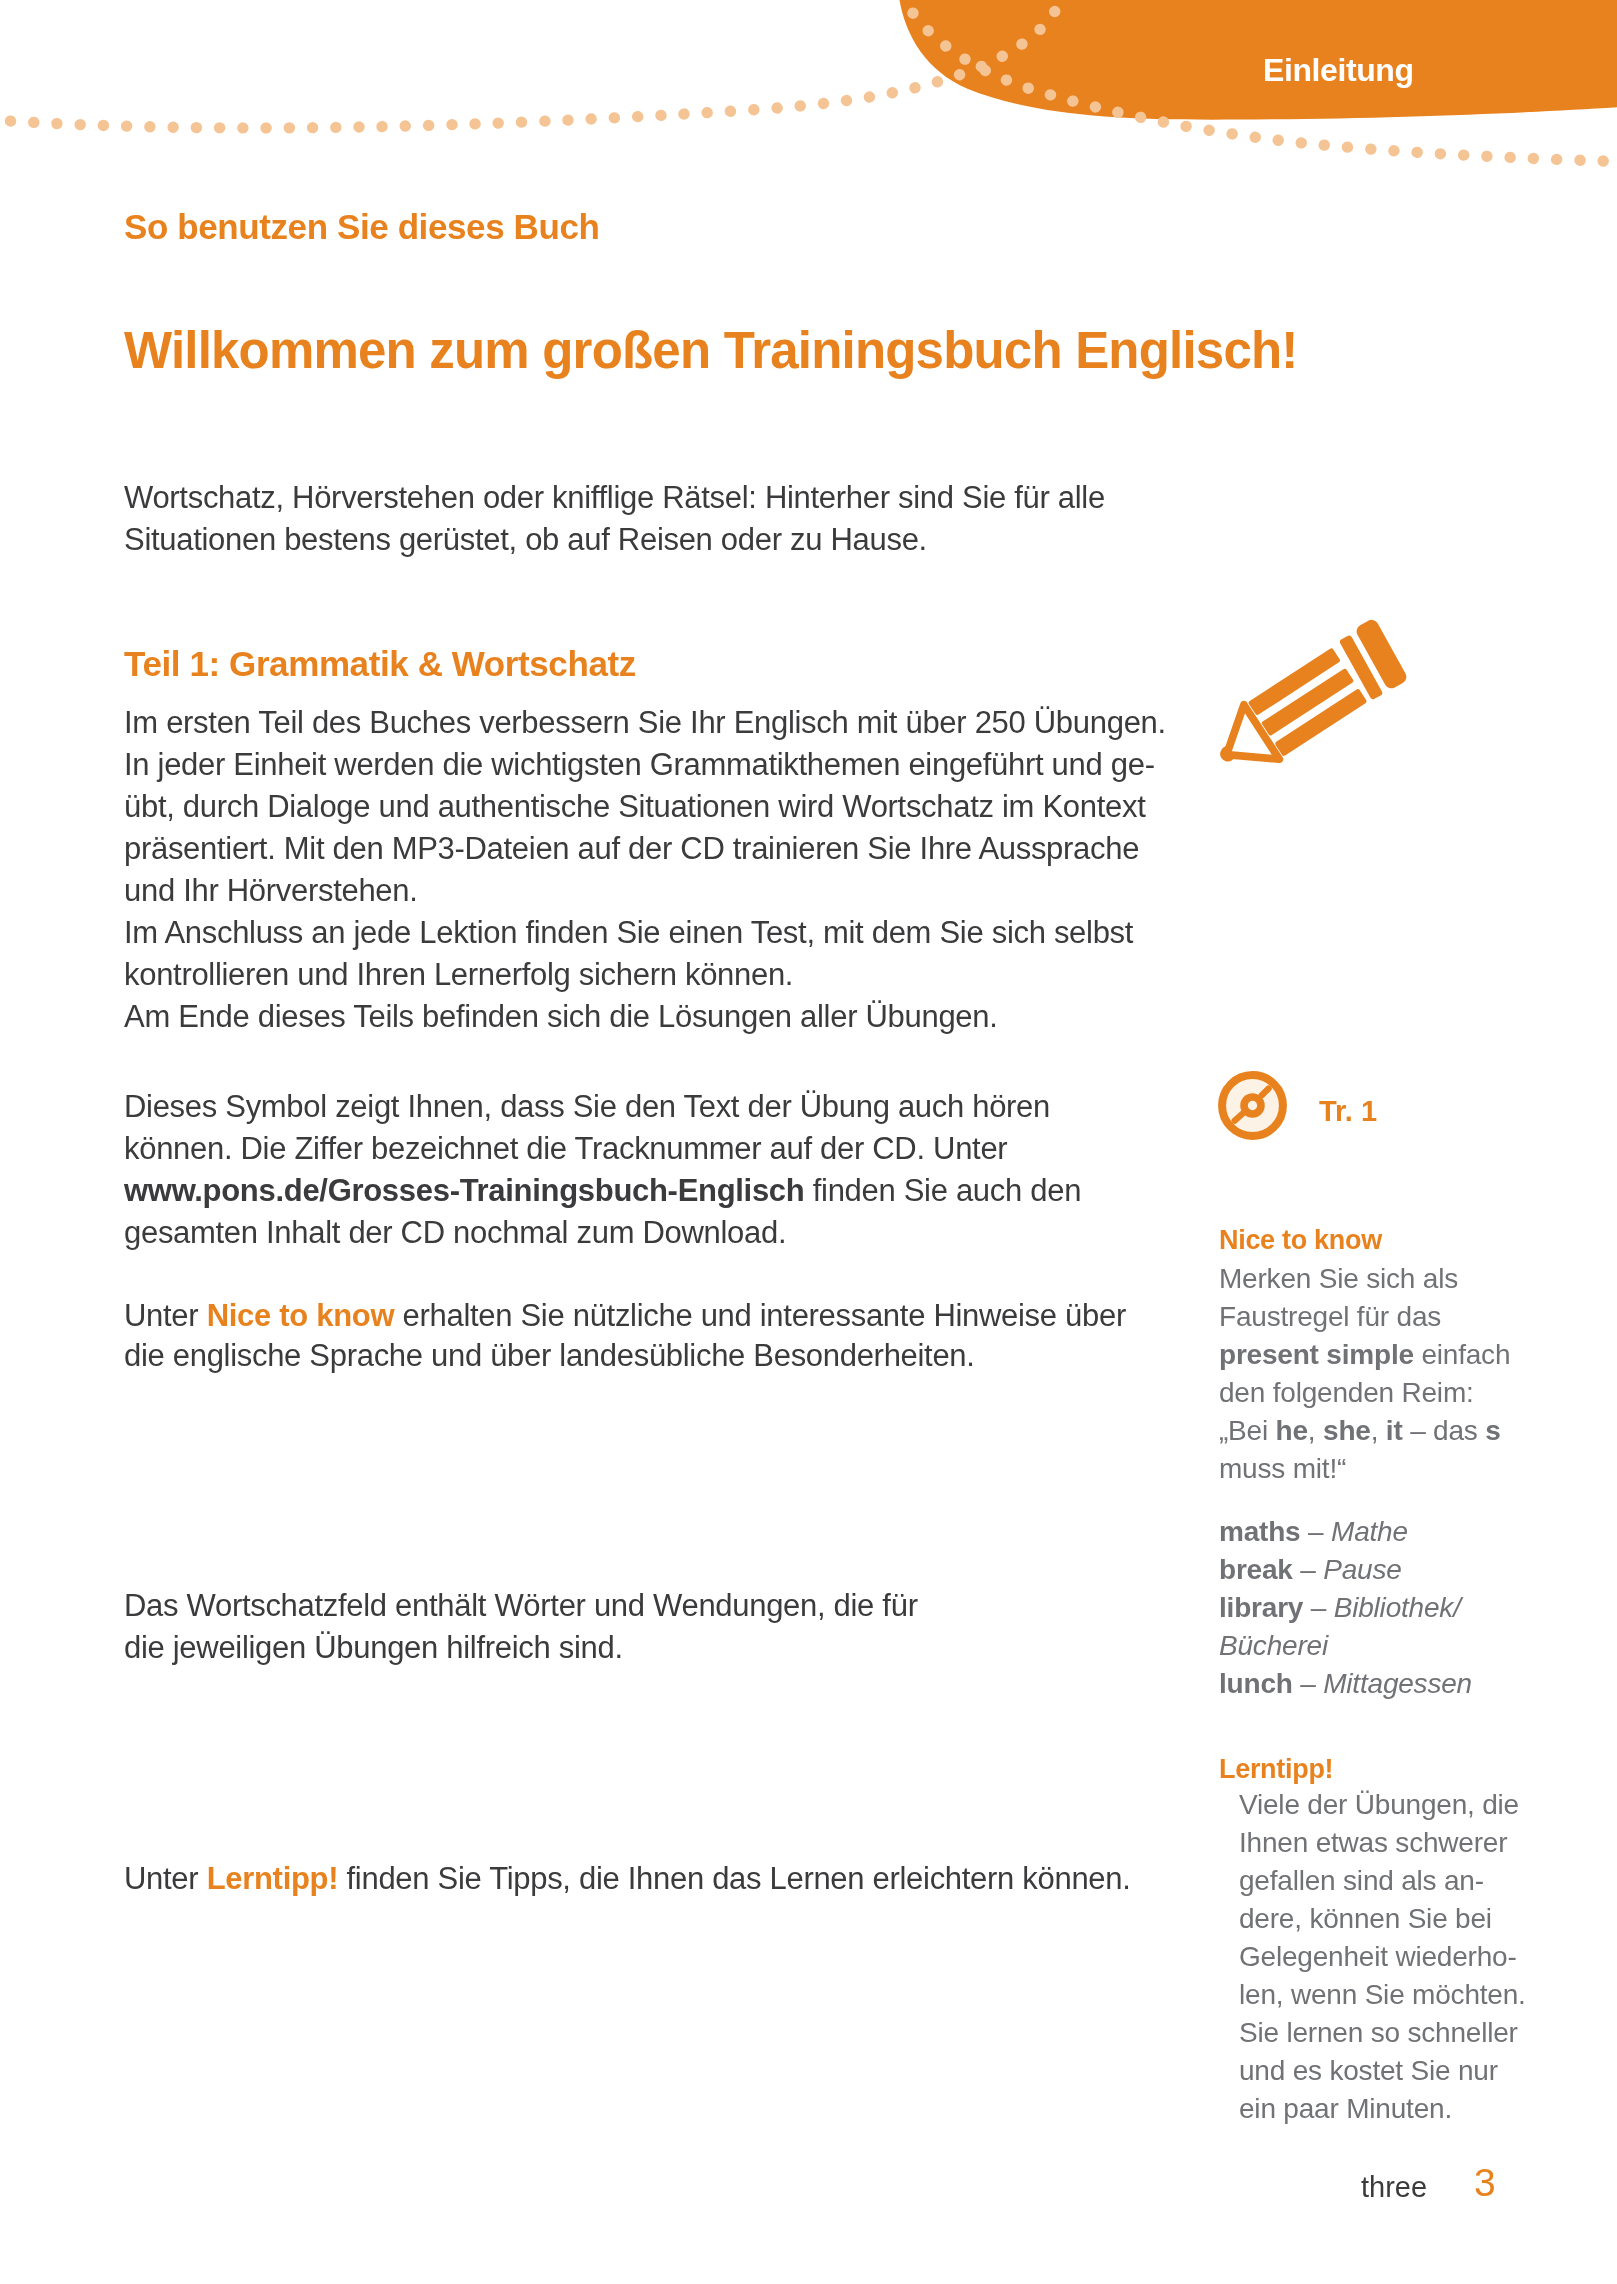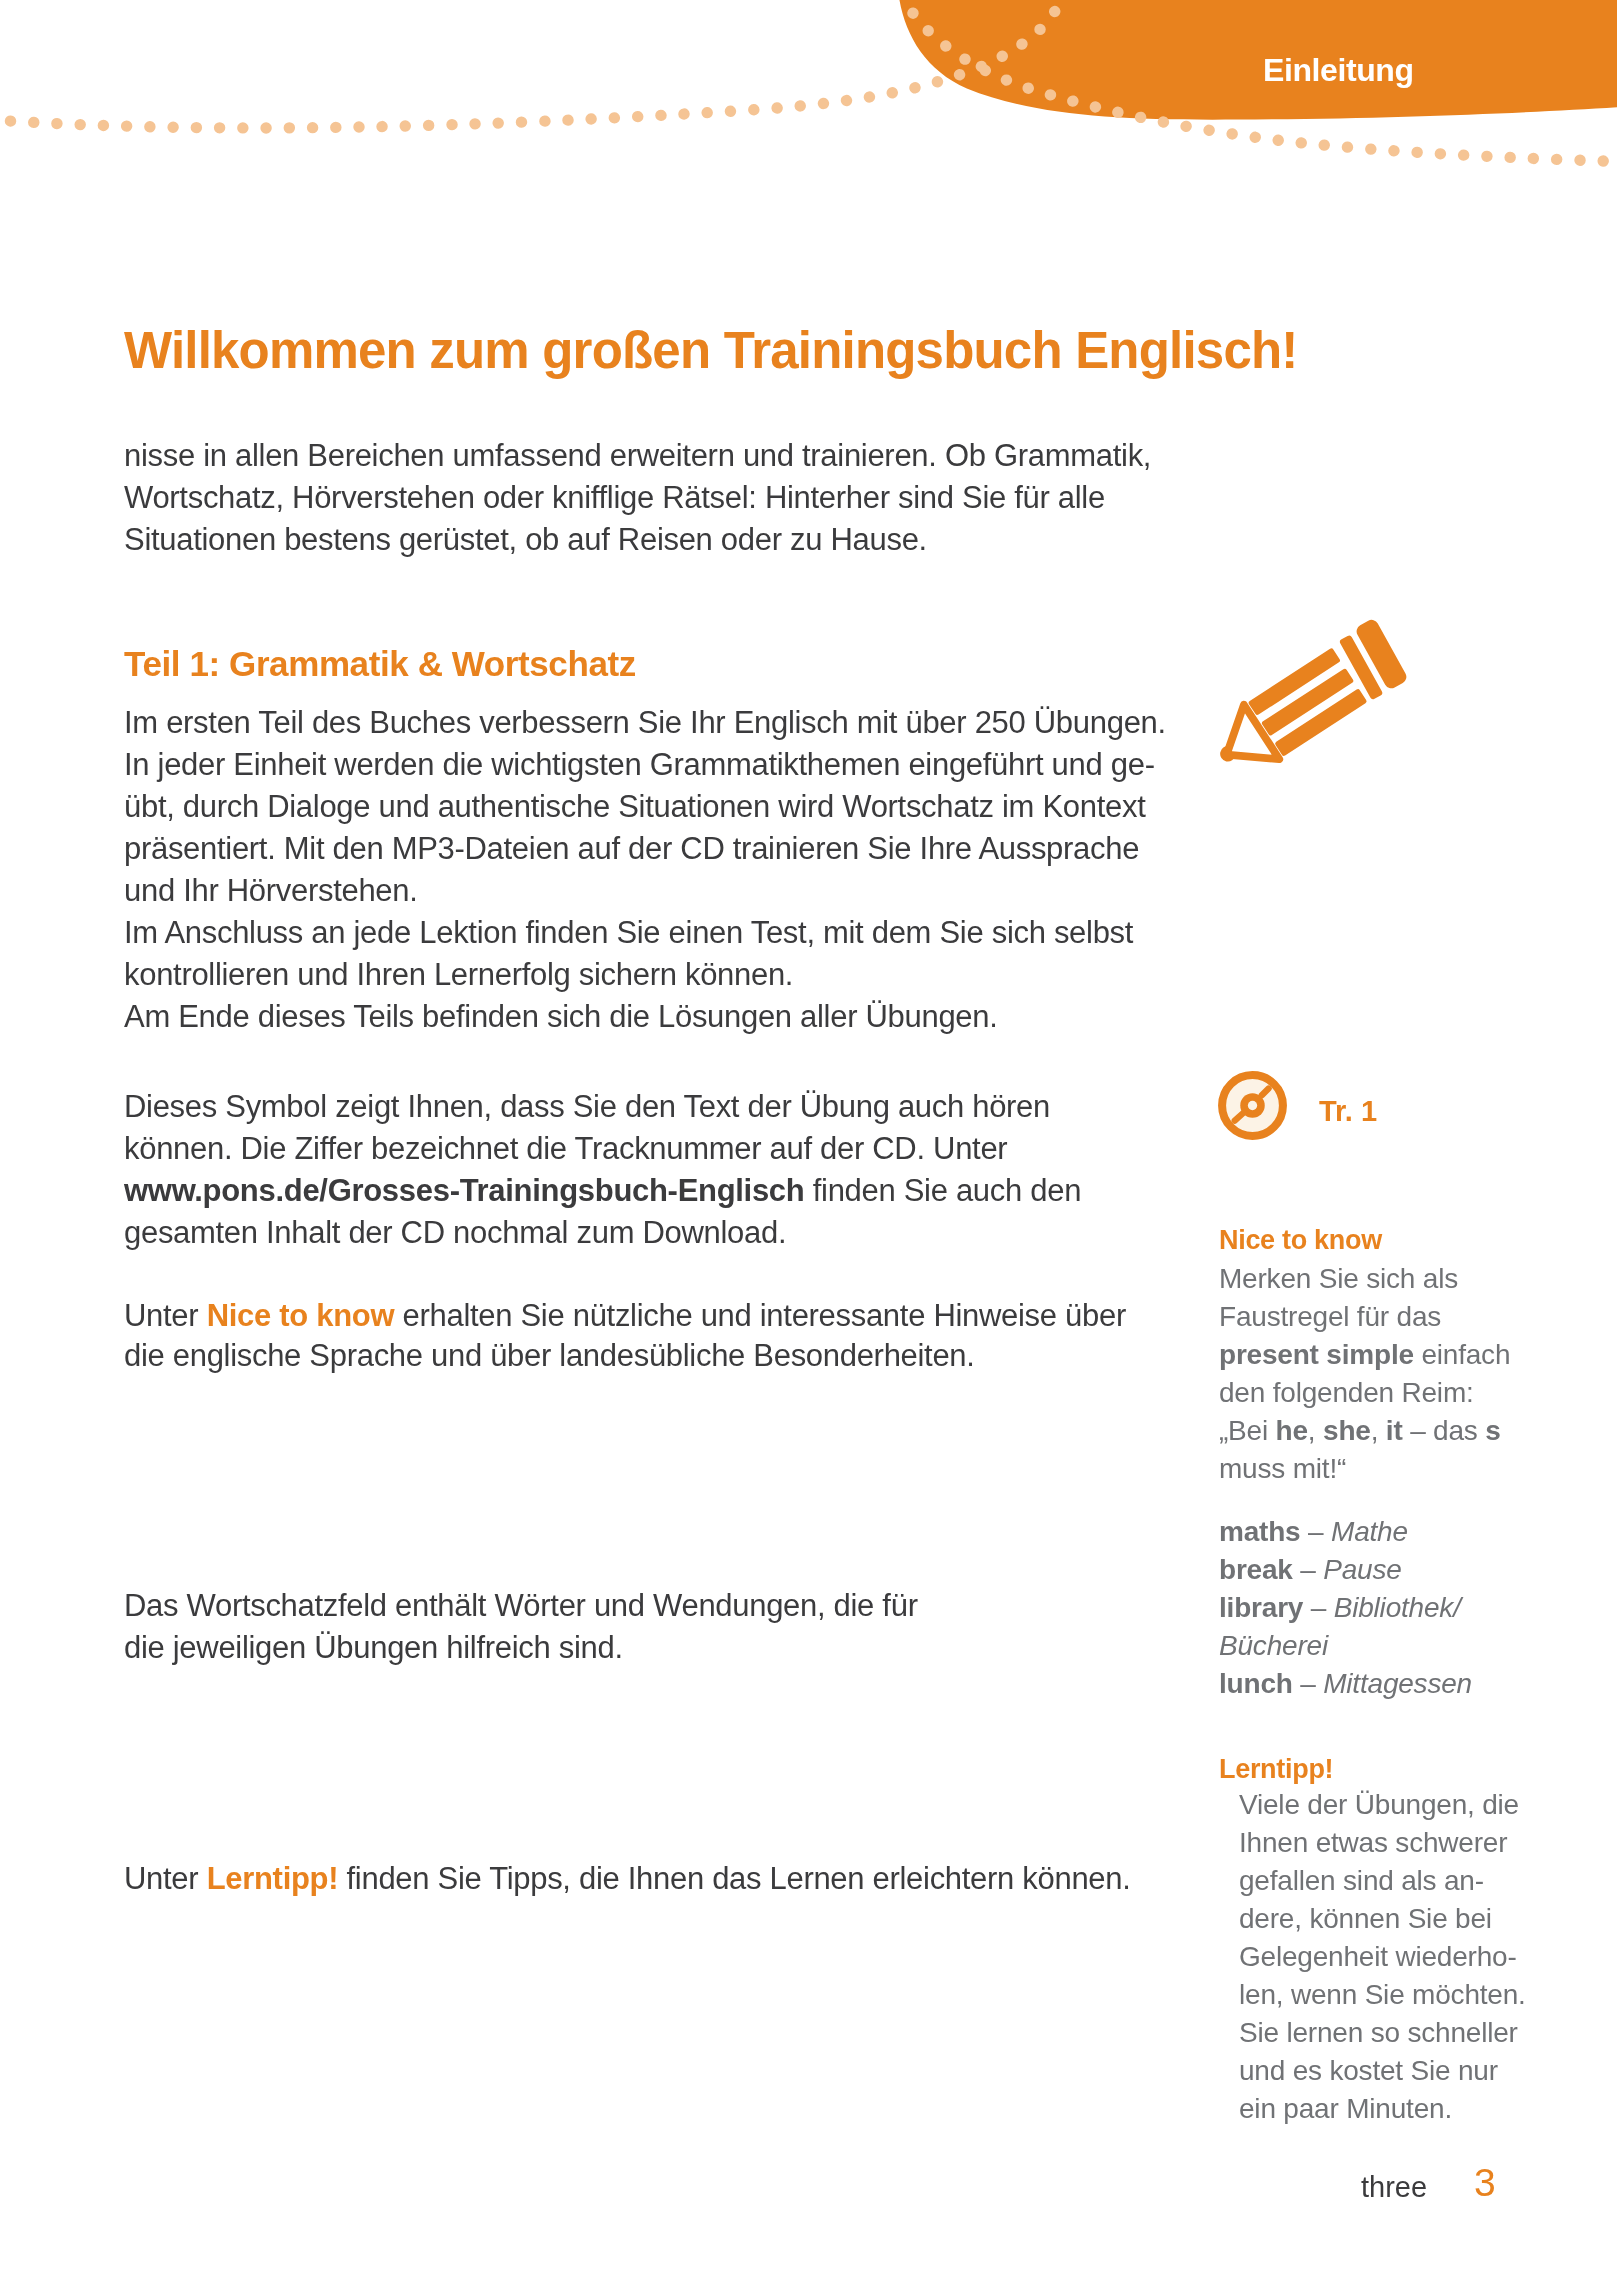--- a/index.html
+++ b/index.html
@@ -82,24 +82,25 @@
 <div class="page">
 
   <svg class="abs header-svg" width="1617" height="219" viewBox="0 0 1920 260">
     <path d="M 1068,0 C 1076,44 1100,84 1148,105 C 1230,138 1330,143 1470,142 C 1650,141 1815,134 1925,127 L 1925,-5 Z" fill="#e8821e"></path>
     <path d="M -15,142 C 250,160 560,152 900,130 C 1040,120 1105,102 1158,82 C 1215,58 1252,28 1262,-8" fill="none" stroke="#f5c494" stroke-width="13.5" stroke-linecap="round" stroke-dasharray="0.1 27.5"></path>
     <path d="M 1070,-8 C 1092,40 1150,82 1225,106 C 1320,135 1420,155 1530,168 C 1660,182 1800,188 1930,192" fill="none" stroke="#f5c494" stroke-width="13.5" stroke-linecap="round" stroke-dasharray="0.1 27.5"></path>
   </svg>
 
   <div class="abs header-title">Einleitung</div>
 
+  <div class="abs kicker">So benutzen Sie dieses Buch</div>
 
   <div class="abs h1">Willkommen zum großen Trainingsbuch Englisch!</div>
 
-  <div class="abs body-text" style="top:393px;"><br><span>nisse in allen Bereichen umfassend erweitern und trainieren. Ob Grammatik,</span><br><span>Wortschatz, Hörverstehen oder knifflige Rätsel: Hinterher sind Sie für alle</span><br><span>Situationen bestens gerüstet, ob auf Reisen oder zu Hause.</span></div>
+  <div class="abs body-text" style="top:393px;"><br><br><span>Wortschatz, Hörverstehen oder knifflige Rätsel: Hinterher sind Sie für alle</span><br><span>Situationen bestens gerüstet, ob auf Reisen oder zu Hause.</span></div>
 
   <div class="abs h2">Teil 1: Grammatik &amp; Wortschatz</div>
 
   <div class="abs body-text" style="top:702px;"><span>Im ersten Teil des Buches verbessern Sie Ihr Englisch mit über 250 Übungen.</span><br><span>In jeder Einheit werden die wichtigsten Grammatikthemen eingeführt und ge-</span><br><span>übt, durch Dialoge und authentische Situationen wird Wortschatz im Kontext</span><br><span>präsentiert. Mit den MP3-Dateien auf der CD trainieren Sie Ihre Aussprache</span><br><span>und Ihr Hörverstehen.</span><br><span>Im Anschluss an jede Lektion finden Sie einen Test, mit dem Sie sich selbst</span><br><span>kontrollieren und Ihren Lernerfolg sichern können.</span><br><span>Am Ende dieses Teils befinden sich die Lösungen aller Übungen.</span></div>
 
   <div class="abs body-text" style="top:1086px;"><span>Dieses Symbol zeigt Ihnen, dass Sie den Text der Übung auch hören</span><br><span>können. Die Ziffer bezeichnet die Tracknummer auf der CD. Unter</span><br><span class="b">www.pons.de/Grosses-Trainingsbuch-Englisch</span><span> finden Sie auch den</span><br><span>gesamten Inhalt der CD nochmal zum Download.</span></div>
 
   <div class="abs body-text" style="top:1296px;line-height:40px;"><span>Unter </span><span class="b o">Nice to know</span><span> erhalten Sie nützliche und interessante Hinweise über</span><br><span>die englische Sprache und über landesübliche Besonderheiten.</span></div>
 
   <div class="abs body-text" style="top:1585px;"><span>Das Wortschatzfeld enthält Wörter und Wendungen, die für</span><br><span>die jeweiligen Übungen hilfreich sind.</span></div>

